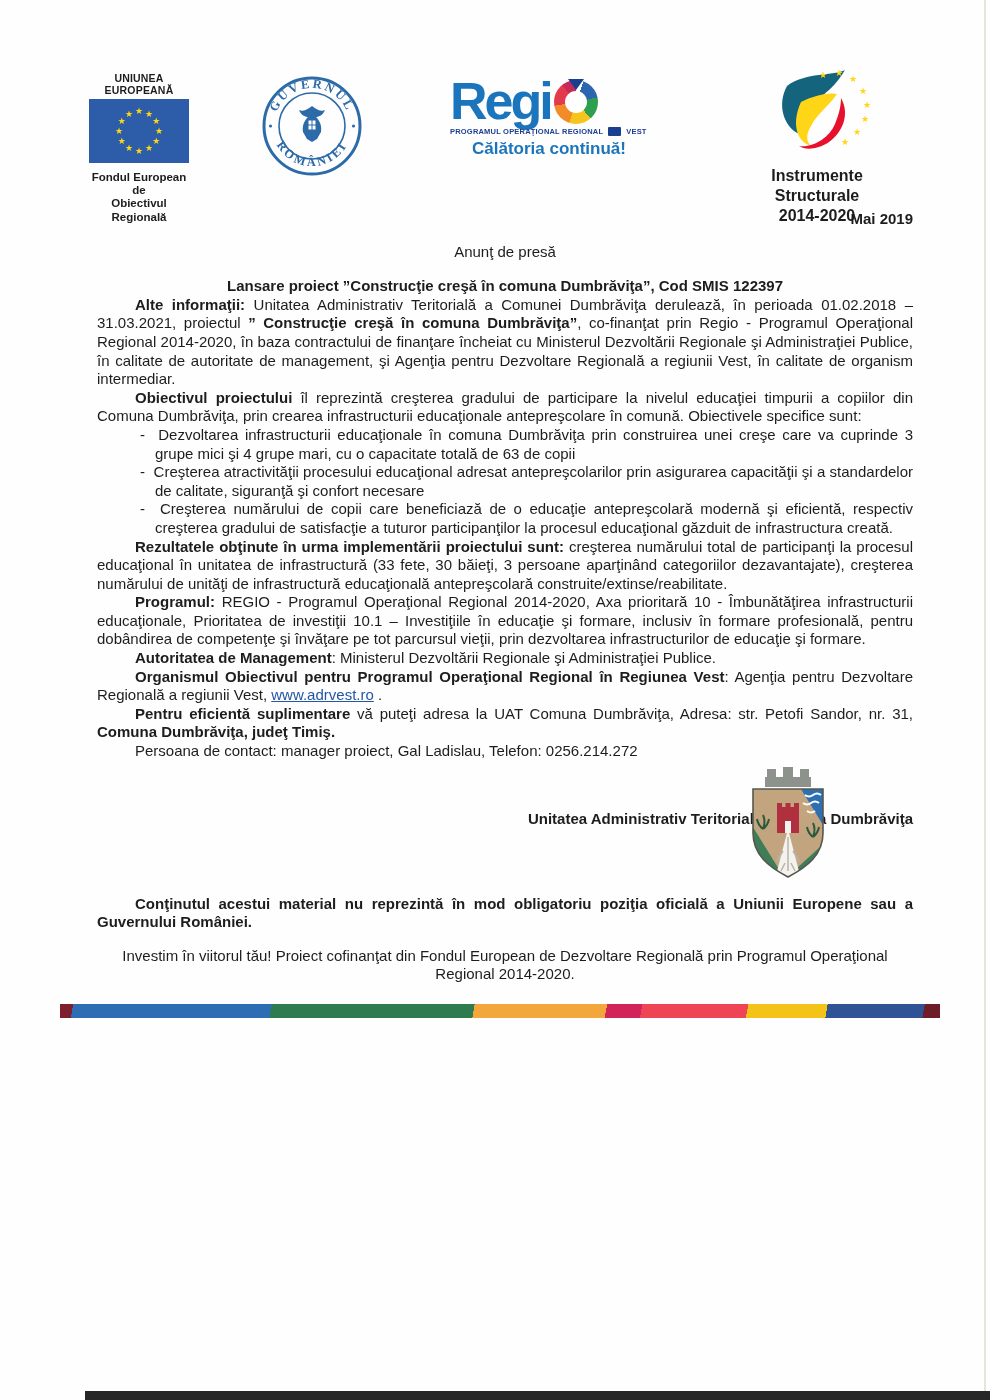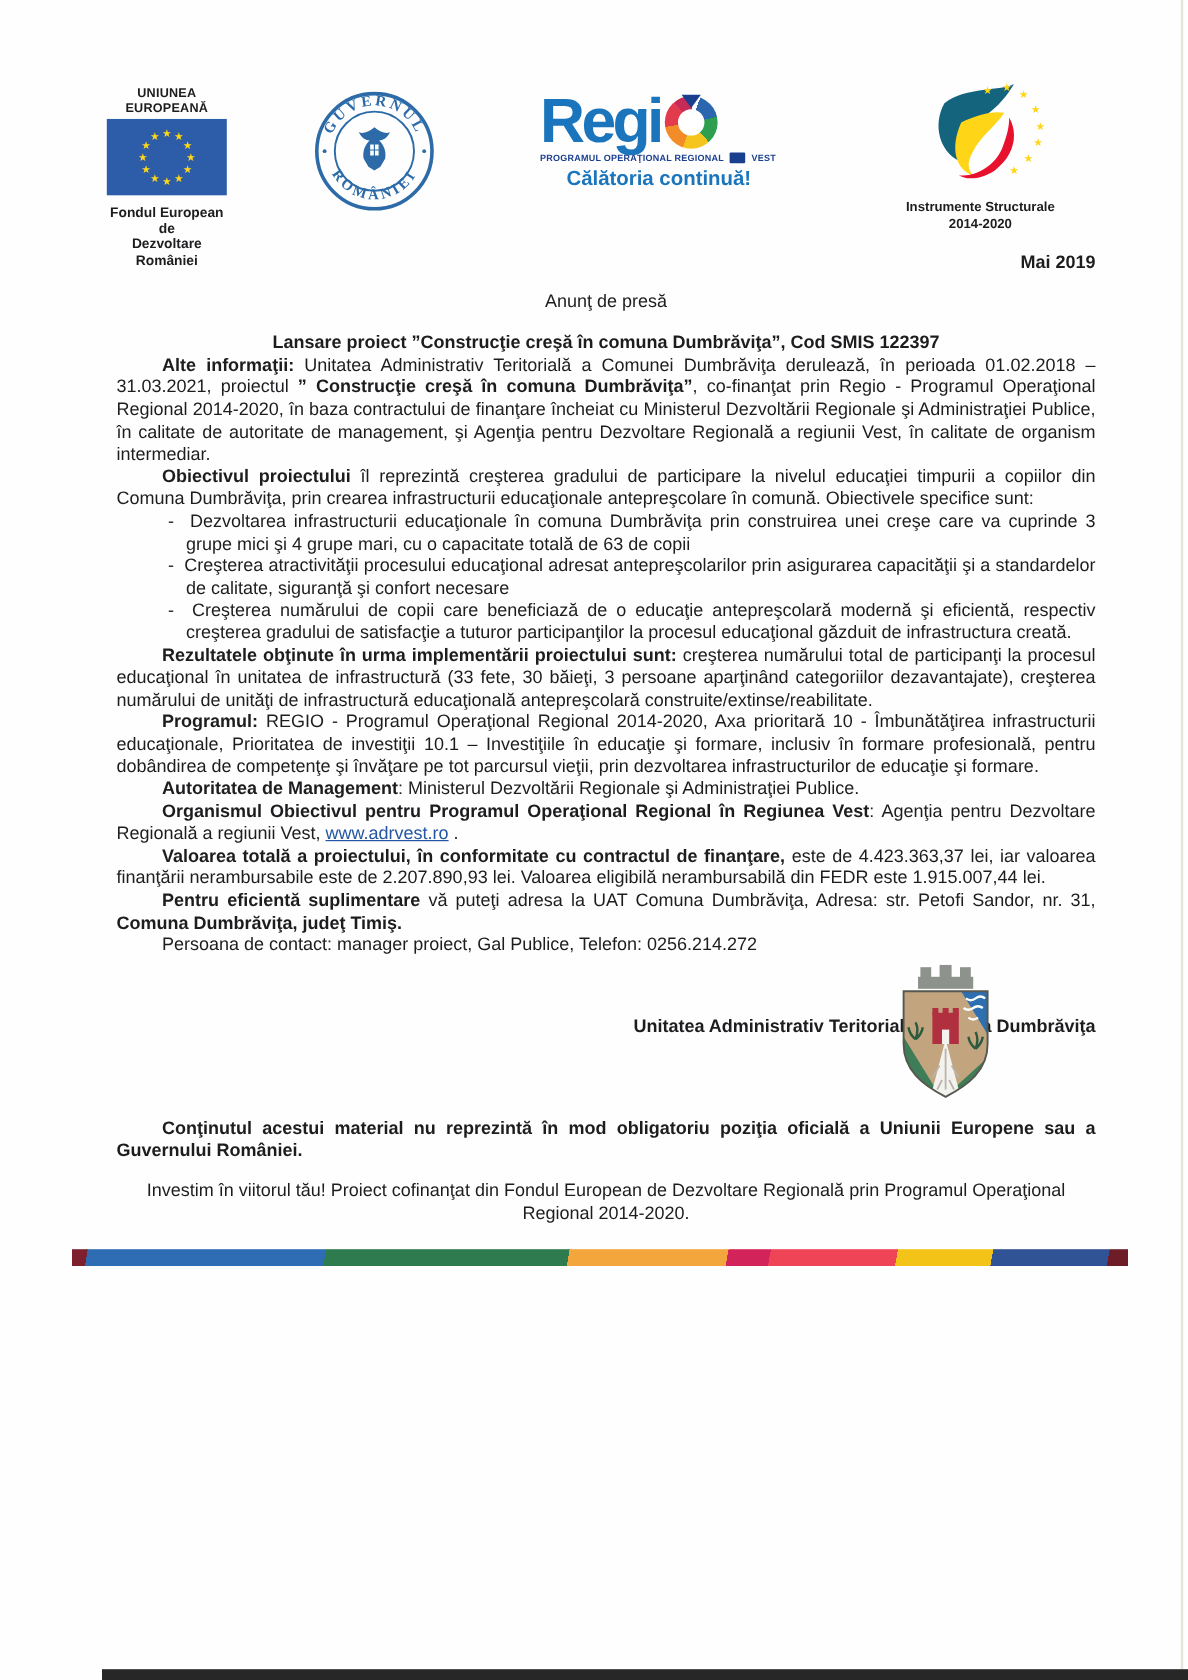--- a/index.html
+++ b/index.html
@@ -19,21 +19,21 @@
   .regio-o{position:relative;width:44px;height:44px;border-radius:50%;margin-left:3px;margin-top:2px;
      background:conic-gradient(from 20deg,#2b66ae 0 58deg,#2e9e4f 58deg 118deg,#f6c51d 118deg 178deg,#f28c28 178deg 240deg,#e23b4e 240deg 300deg,#c62b57 300deg 342deg,#ffffff 342deg 360deg);}
   .regio-o::after{content:"";position:absolute;left:11px;top:11px;width:22px;height:22px;border-radius:50%;background:#fff;}
   .regio-o .notch{position:absolute;left:50%;top:-1px;transform:translateX(-50%);
      width:0;height:0;border-left:8px solid transparent;border-right:8px solid transparent;border-top:11px solid #1b3f8f;}
   .regio-subline{display:flex;align-items:center;gap:5px;margin-top:2px;}
   .regio-subline .tiny{font-size:7.5px;font-weight:bold;color:#1b3f8f;letter-spacing:.2px;}
   .regio-flagchip{width:13px;height:9px;background:#1b3f8f;border-radius:1px;}
   .regio-tagline{font-size:17px;font-weight:bold;color:#1b75bc;margin-top:3px;margin-left:22px;}
   .logo-is{left:742px;top:68px;width:150px;}
-  .logo-is .cap{font-size:11px;font-weight:bold;line-height:1.25;margin-top:2px;}
+  .logo-is .cap{font-size:16px;font-weight:bold;line-height:1.25;margin-top:2px;}
 
   
   .content{position:absolute;left:97px;top:210px;width:816px;font-size:15px;line-height:1.24;}
   .date{font-weight:bold;text-align:right;}
   .h-title{font-weight:normal;text-align:center;margin-top:14px;}
   .h-sub{font-weight:bold;text-align:center;margin-top:16px;}
   p.body{margin:0;text-align:justify;text-indent:38px;}
   .mt14{margin-top:14px;} .mt18{margin-top:18px;} .mt20{margin-top:20px;} .mt36{margin-top:36px;}
   ul.objectives{margin:0 0 0 43px;padding:0;list-style:none;text-align:justify;}
   ul.objectives li{padding-left:15px;text-indent:-15px;}
@@ -74,21 +74,21 @@
         <text x="52" y="55">★</text>
           <text x="42" y="52.3">★</text>
           <text x="34.7" y="45">★</text>
         <text x="32" y="35">★</text>
           <text x="34.7" y="25">★</text>
           <text x="42" y="17.7">★</text>
       </g>
     </svg>
     <div class="sub">
       <div>Fondul European de</div>
-      <div>Dezvoltare României</div>
+      <div>Obiectivul Regională</div>
     </div>
   </div>
 
   <div class="logo logo-gov">
     <svg width="100" height="100" viewBox="0 0 100 100">
       <circle cx="50" cy="50" r="48" fill="none" stroke="#2c6ba8" stroke-width="3"></circle>
       <circle cx="50" cy="50" r="33" fill="none" stroke="#2c6ba8" stroke-width="1.6"></circle>
       <defs>
         <path id="arcTop" d="M 12,50 A 38,38 0 0 1 88,50"></path>
         <path id="arcBot" d="M 10,50 A 40,40 0 0 0 90,50"></path>
@@ -161,24 +161,23 @@
       <li>Creşterea numărului de copii care beneficiază de o educaţie antepreşcolară modernă şi eficientă, respectiv creşterea gradului de satisfacţie a tuturor participanţilor la procesul educaţional găzduit de infrastructura creată.</li>
     </ul>
 
     <p class="body mt20"><b>Rezultatele obţinute în urma implementării proiectului sunt:</b><span> creşterea numărului total de participanţi la procesul educaţional în unitatea de infrastructură (33 fete, 30 băieţi, 3 persoane aparţinând categoriilor dezavantajate), creşterea numărului de unităţi de infrastructură educaţională antepreşcolară construite/extinse/reabilitate.</span></p>
 
     <p class="body mt18"><b>Programul:</b><span> REGIO - Programul Operaţional Regional 2014-2020, Axa prioritară 10 - Îmbunătăţirea infrastructurii educaţionale, Prioritatea de investiţii 10.1 – Investiţiile în educaţie şi formare, inclusiv în formare profesională, pentru dobândirea de competenţe şi învăţare pe tot parcursul vieţii, prin dezvoltarea infrastructurilor de educaţie şi formare.</span></p>
 
     <p class="body mt18"><b>Autoritatea de Management</b><span>: Ministerul Dezvoltării Regionale şi Administraţiei Publice.</span></p>
     <p class="body"><b>Organismul Obiectivul pentru Programul Operaţional Regional în Regiunea Vest</b><span>: Agenţia pentru Dezvoltare Regională a regiunii Vest, </span><a class="doclink" href="#">www.adrvest.ro</a><span> .</span></p>
 
-    <p class="body mt18"><b>Valoarea totală a proiectului, în conformitate cu contractul de finanţare,</b><span> este de 4.423.363,37 lei, iar valoarea finanţării nerambursabile este de 2.207.890,93 lei. Valoarea eligibilă nerambursabilă din FEDR este 1.915.007,44 lei.</span></p>
 
     <p class="body mt36"><b>Pentru eficientă suplimentare</b><span> vă puteţi adresa la UAT Comuna Dumbrăviţa, Adresa: str. Petofi Sandor, nr. 31, </span><b>Comuna Dumbrăviţa, judeţ Timiş.</b></p>
-    <p class="body noindent">Persoana de contact: manager proiect, Gal Publice, Telefon: 0256.214.272</p>
+    <p class="body noindent">Persoana de contact: manager proiect, Gal Ladislau, Telefon: 0256.214.272</p>
 
     <div class="signature">
       <div class="sig-text">Unitatea Administrativ Teritorială Comuna Dumbrăviţa</div>
       <svg class="crest" width="86" height="112" viewBox="0 0 86 112">
         <g>
           <rect x="20" y="10" width="46" height="10" fill="#8d928c"></rect>
           <rect x="22" y="2" width="9" height="9" fill="#8d928c"></rect>
           <rect x="38" y="0" width="10" height="11" fill="#8d928c"></rect>
           <rect x="55" y="2" width="9" height="9" fill="#8d928c"></rect>
         </g>

